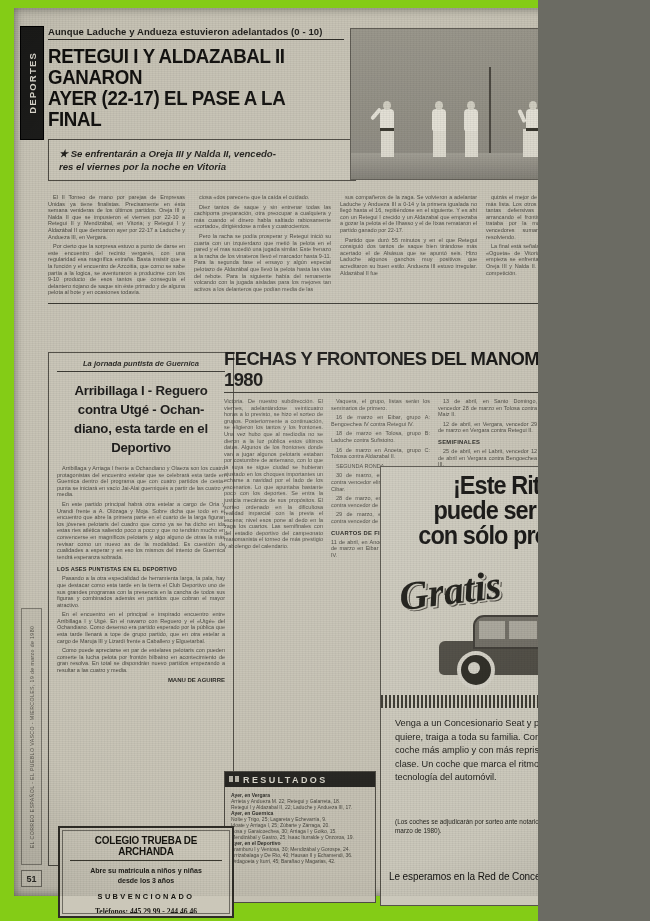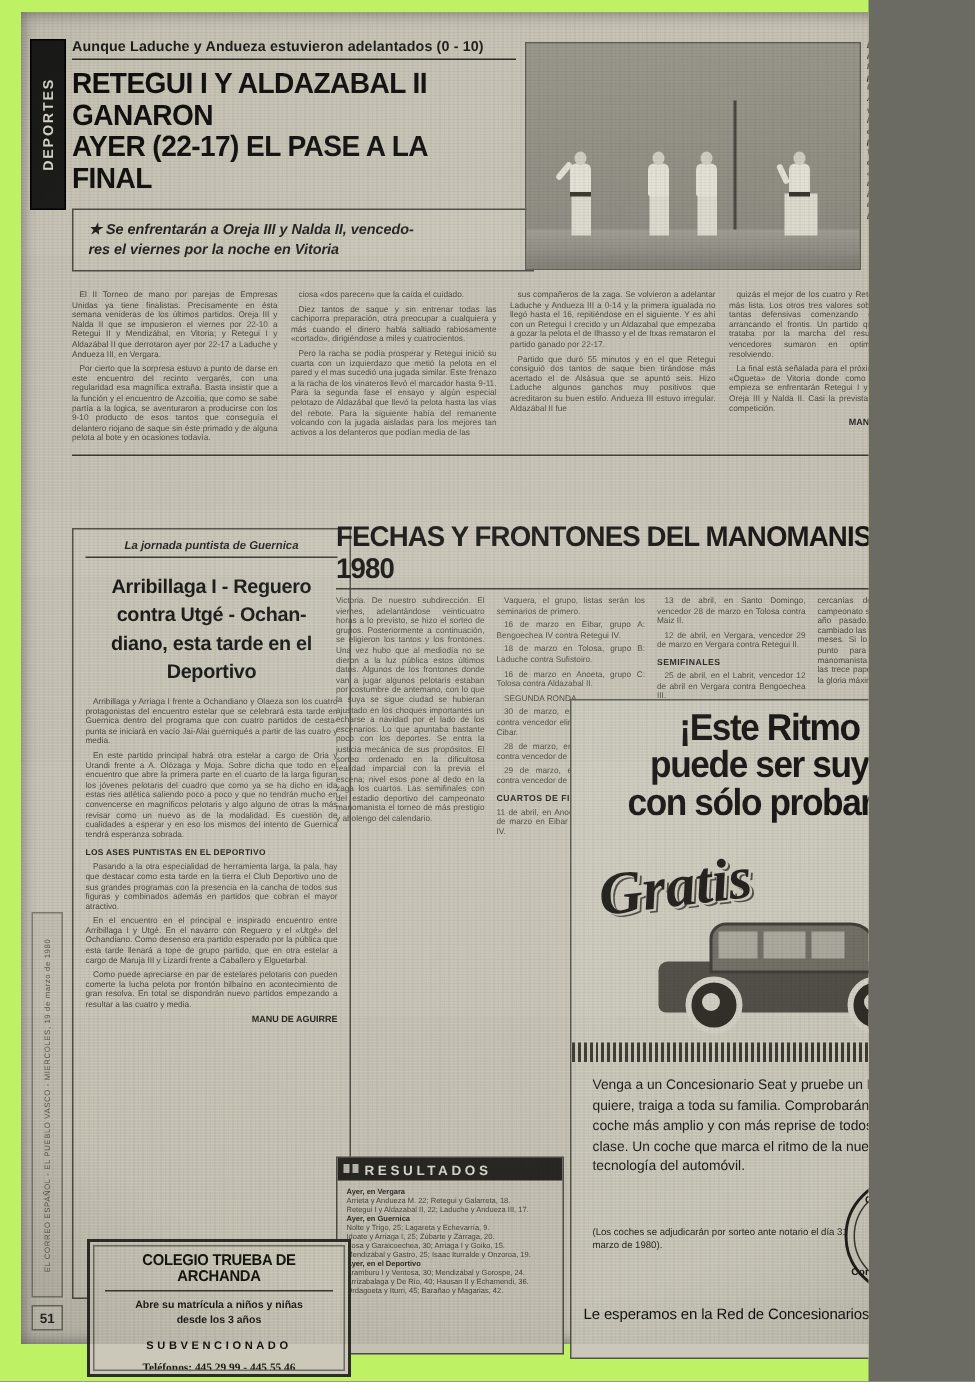--- a/index.html
+++ b/index.html
@@ -1,18 +1,18 @@
 <!DOCTYPE html>
 <html><head>
 <meta charset="utf-8">
 <style>
   html,body{margin:0;padding:0;background:#6b6b63;}
   body{font-family:"Liberation Serif",serif;}
-  #page{position:relative;width:579px;height:921px;overflow:hidden;
-        background:#bef264;}
+  #page{position:relative;width:538px;height:921px;overflow:hidden;
+        background:#84cc16;}
   
   #paper{position:absolute;left:14px;top:8px;width:622px;height:888px;
          background:#c6c2b4;
          box-shadow:0 0 10px rgba(0,0,0,.45) inset;}
   .grain{position:absolute;inset:0;pointer-events:none;
      background:
       repeating-linear-gradient(0deg,rgba(0,0,0,.045) 0 1px,rgba(255,255,255,.03) 1px 2px),
       repeating-linear-gradient(90deg,rgba(0,0,0,.03) 0 1px,rgba(255,255,255,.02) 1px 3px);
      opacity:.85;mix-blend-mode:multiply;}
   .vign{position:absolute;inset:0;pointer-events:none;
@@ -365,21 +365,21 @@
           </div>
     </div>
 
     <div id="colegio">
       <h3>COLEGIO TRUEBA DE ARCHANDA</h3>
       <div class="l1">
         <span>Abre su matrícula a niños y niñas</span><br>
         <span>desde los 3 años</span>
       </div>
       <div class="l2">SUBVENCIONADO</div>
-      <div class="l3">Teléfonos: 445 29 99 - 445 55 46</div>
+      <div class="l3">Teléfonos: 445 29 99 - 244 46 46</div>
     </div>
 
     <div id="ad">
       <div id="ad-head">
         <div class="adl1">¡Este Ritmo</div>
         <div class="adl2">puede ser suyo</div>
         <div class="adl3">con sólo probarlo!</div>
       </div>
 
       <div id="gratis">Gratis</div>

